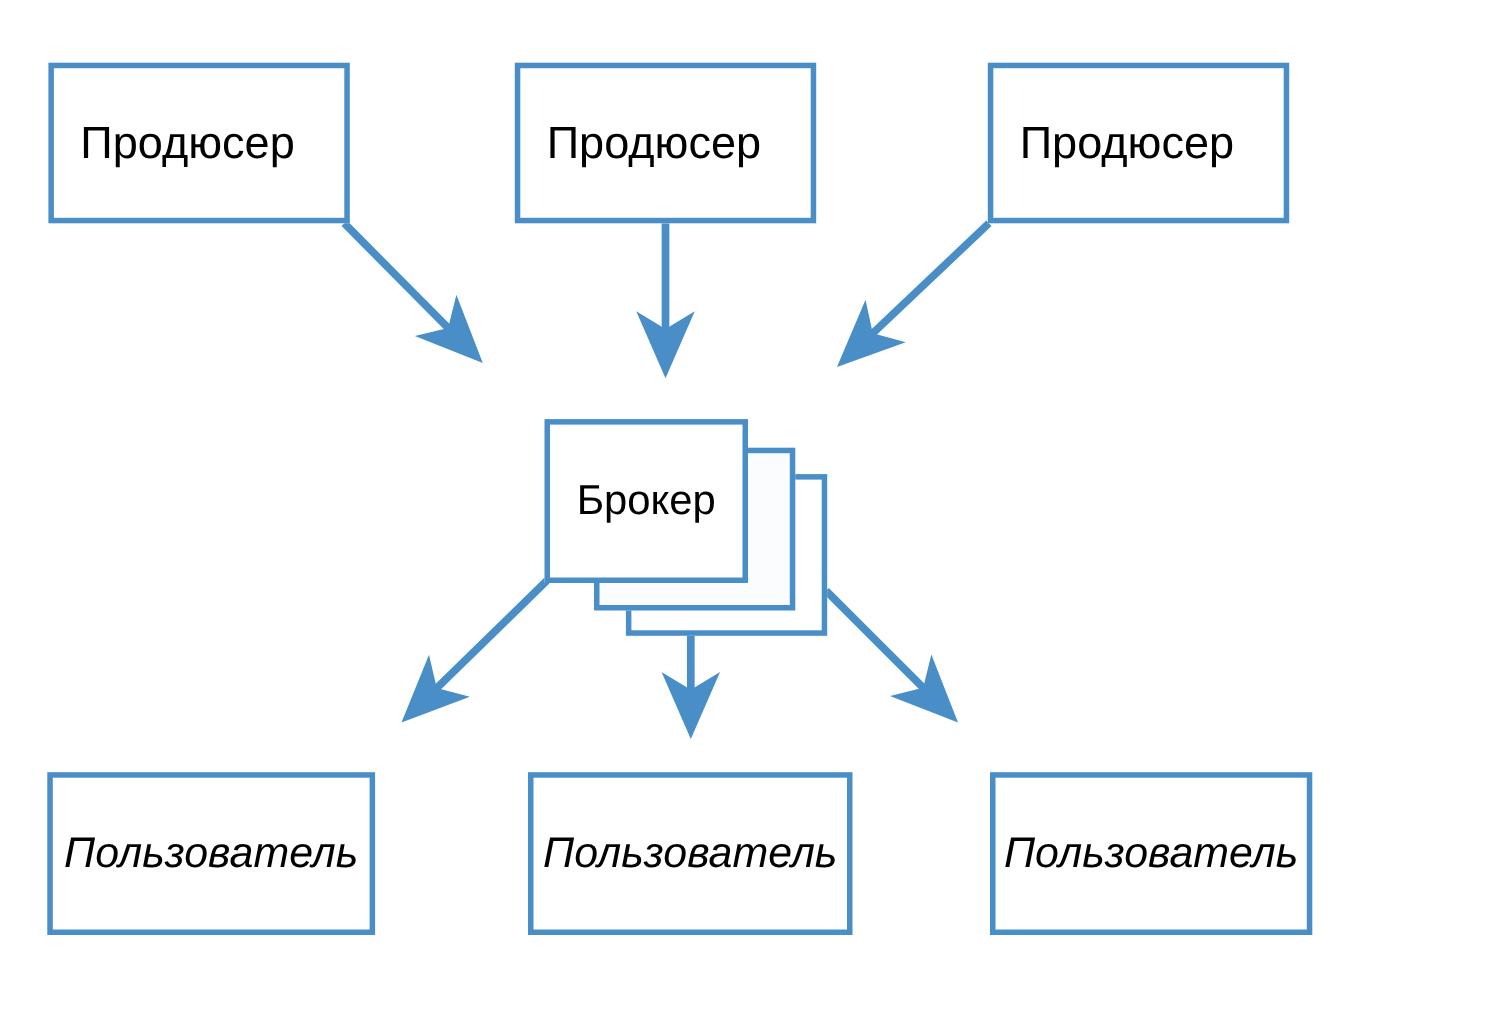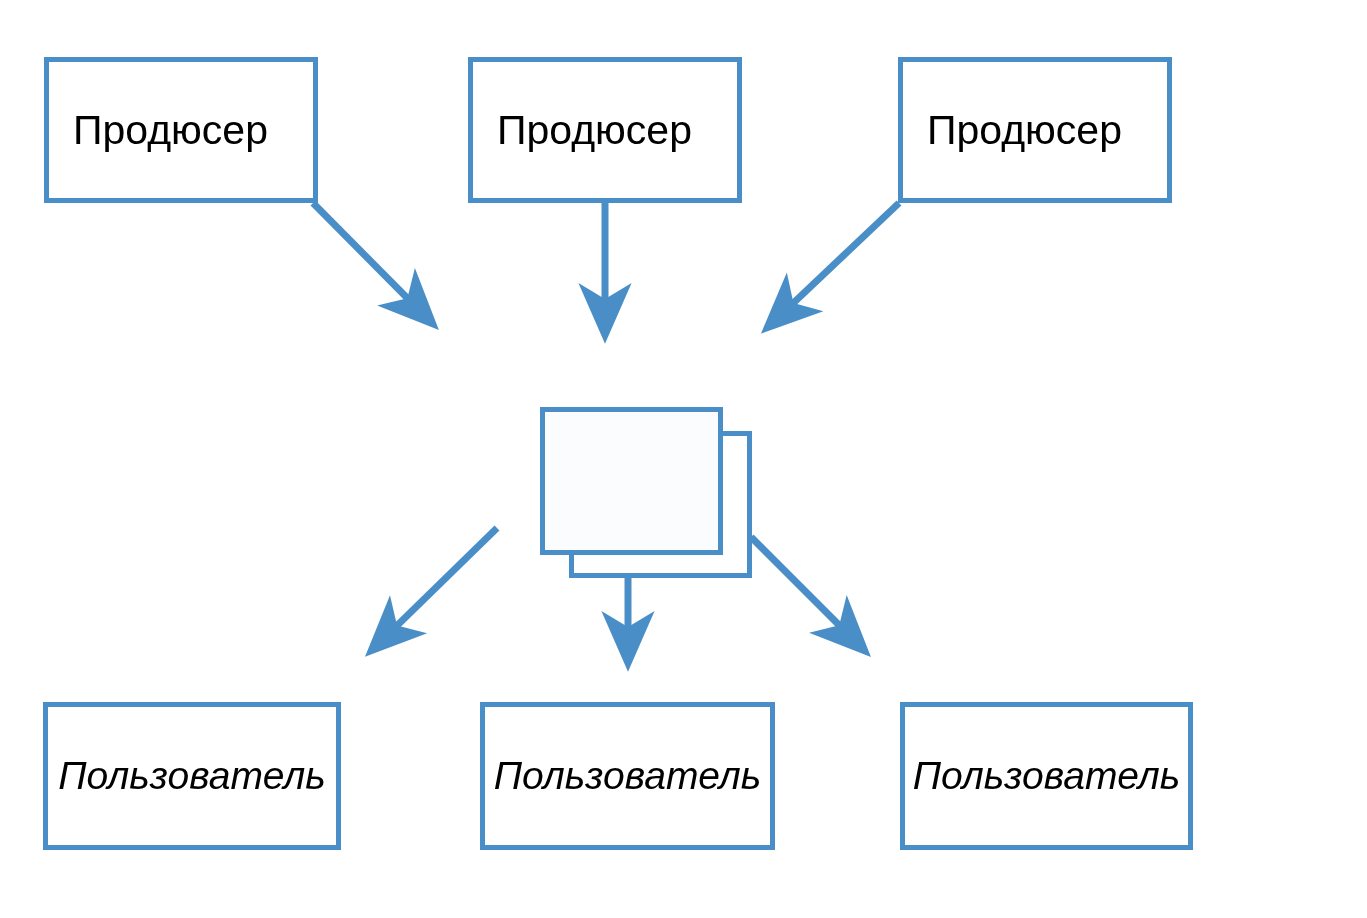--- a/index.html
+++ b/index.html
@@ -111,20 +111,23 @@
   </div>
 
   <div class="node producer" style="left:898px; top:57px;">
     <span class="label">Продюсер</span>
   </div>
 
   <div class="node broker-back" style="left:569px; top:431px;"></div>
 
   <div class="node broker-mid" style="left:540px; top:407px;"></div>
 
+  <div class="node broker-front" style="left:495px; top:381px;">
+    <span class="label">Брокер</span>
+  </div>
 
   <div class="node consumer" style="left:43px; top:702px; width:298px;">
     <span class="label">Пользователь</span>
   </div>
 
   <div class="node consumer" style="left:480px; top:702px; width:295px;">
     <span class="label">Пользователь</span>
   </div>
 
   <div class="node consumer" style="left:900px; top:702px; width:293px;">

